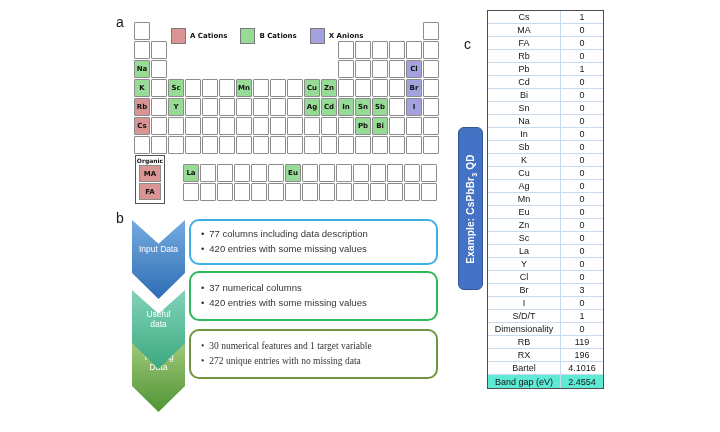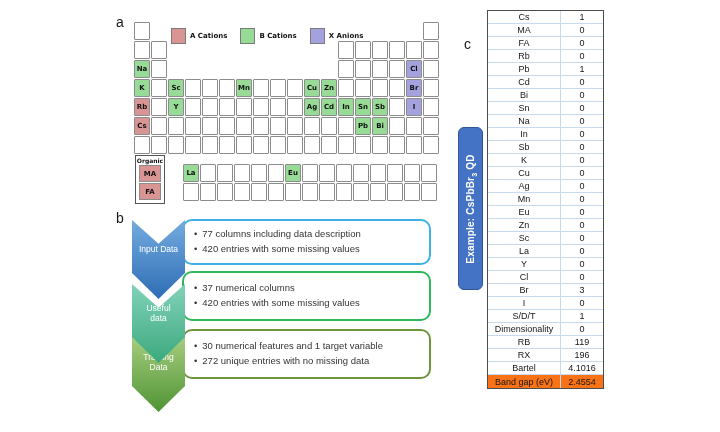--- a/index.html
+++ b/index.html
@@ -37,21 +37,21 @@
   
   .chevron{
     position:absolute;left:132px;width:53px;height:79px;
     clip-path:polygon(0% 0%,50% 30%,100% 0%,100% 67%,50% 100%,0% 67%);
   }
   .chev-label{
     position:absolute;left:0;right:0;top:37%;transform:translateY(-50%);
     text-align:center;color:#ffffff;font-size:8.5px;line-height:1.2;
   }
   .flow-box{
-    position:absolute;left:182px;width:249px;box-sizing:border-box;background:#fff;
+    position:absolute;left:189px;width:249px;box-sizing:border-box;background:#fff;
     border:2px solid;border-radius:10px;
     display:flex;flex-direction:column;justify-content:center;gap:2px;
     padding:3px 6px 3px 10px;
   }
   .bullet-line{display:flex;gap:5px;font-size:9.5px;color:#343434;line-height:1.35;}
   .bullet-line::before{content:"•";font-size:9.5px;color:#343434;}
 
   
   #example-badge{
     position:absolute;left:458px;top:127px;width:25px;height:163px;box-sizing:border-box;
@@ -231,41 +231,41 @@
       </div>
     </div>
     <div class="flow-box" style="top: 219px; height: 46px; border-color: rgb(63, 176, 230);">
       <div class="bullet-line">
         <span>77 columns including data description</span>
       </div>
       <div class="bullet-line">
         <span>420 entries with some missing values</span>
       </div>
     </div>
-    <div class="chevron" style="top: 284px; z-index: 2; background: linear-gradient(rgb(130, 210, 186), rgb(59, 169, 125));">
+    <div class="chevron" style="top: 290px; z-index: 2; background: linear-gradient(rgb(130, 210, 186), rgb(59, 169, 125));">
       <div class="chev-label">
         <div>Useful</div>
         <div>data</div>
       </div>
     </div>
     <div class="flow-box" style="top: 271px; height: 50px; border-color: rgb(46, 184, 91);">
       <div class="bullet-line">
         <span>37 numerical columns</span>
       </div>
       <div class="bullet-line">
         <span>420 entries with some missing values</span>
       </div>
     </div>
     <div class="chevron" style="top: 333px; z-index: 1; background: linear-gradient(rgb(171, 208, 131), rgb(79, 148, 52));">
       <div class="chev-label">
         <div>Training</div>
         <div>Data</div>
       </div>
     </div>
-    <div class="flow-box" style="top: 329px; height: 50px; border-color: rgb(110, 148, 64);">
+    <div class="flow-box" style="top: 329px; height: 50px; border-color: rgb(110, 148, 64); font-family: Liberation Serif, serif;">
       <div class="bullet-line">
         <span>30 numerical features and 1 target variable</span>
       </div>
       <div class="bullet-line">
         <span>272 unique entries with no missing data</span>
       </div>
     </div>
   </div>
 
 <div id="example-badge" style="background: rgb(68, 114, 196); border: 1px solid rgb(47, 85, 151);">
@@ -377,17 +377,17 @@
       <div class="ex-val">119</div>
     </div>
     <div class="ex-row">
       <div class="ex-name">RX</div>
       <div class="ex-val">196</div>
     </div>
     <div class="ex-row">
       <div class="ex-name">Bartel</div>
       <div class="ex-val">4.1016</div>
     </div>
-    <div class="ex-row" style="background: #f97316; text-align: center;">
+    <div class="ex-row" style="background: #5eead4; text-align: center;">
       <div class="ex-name">Band gap (eV)</div>
       <div class="ex-val">2.4554</div>
     </div>
   </div>
 
 </body></html>

